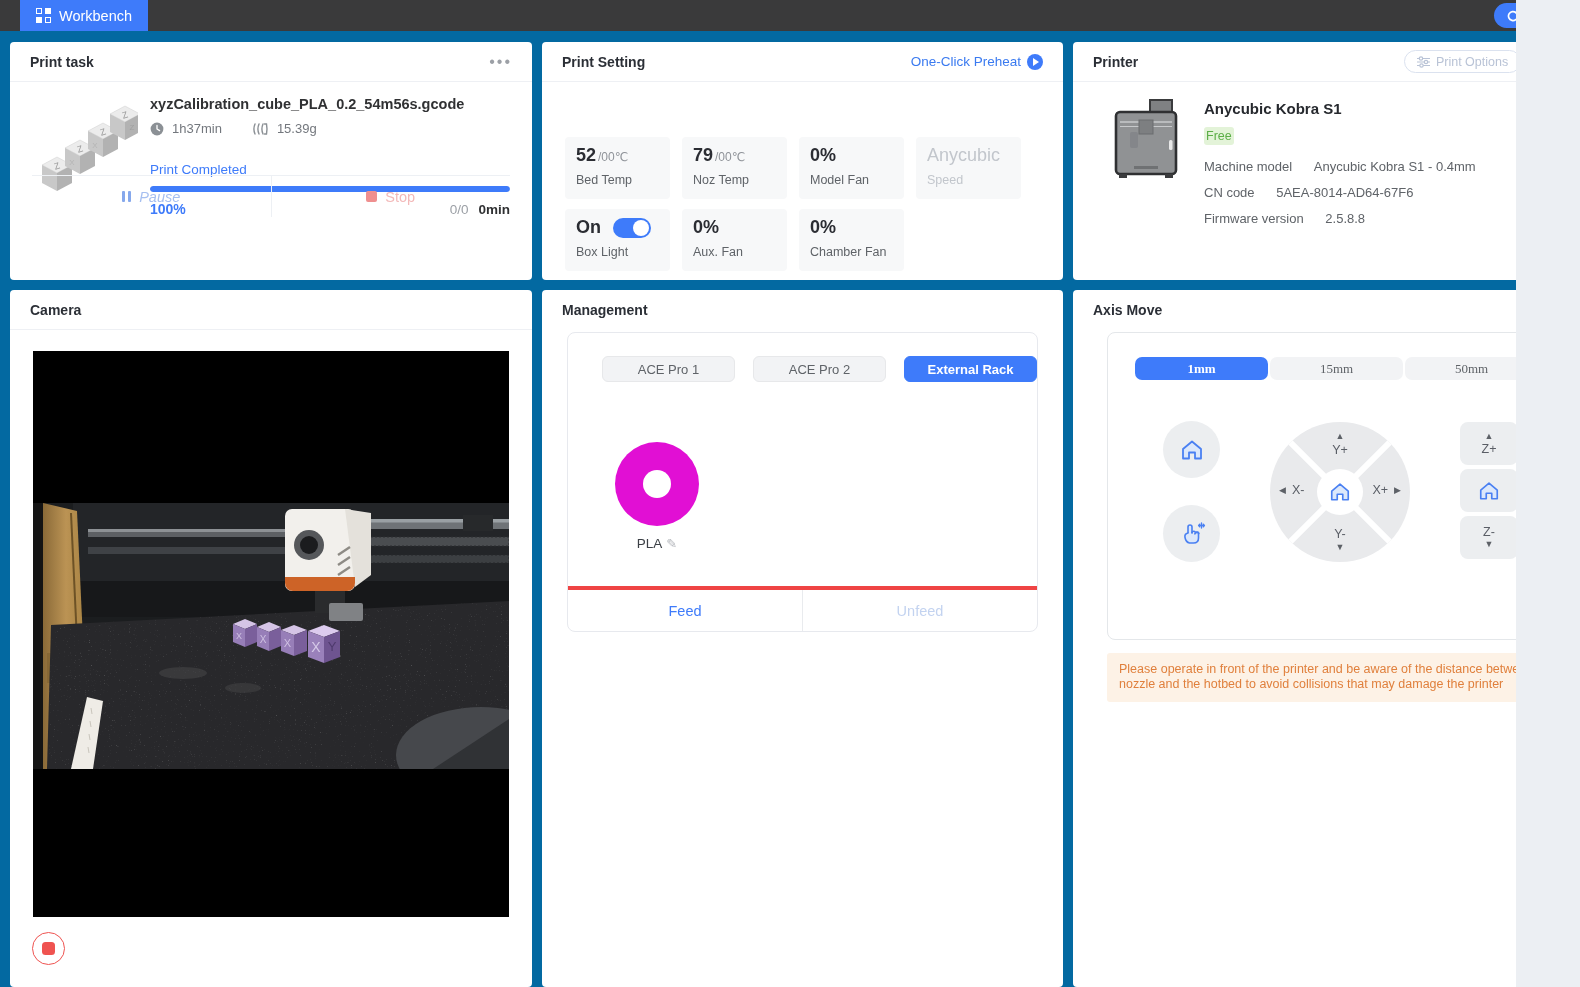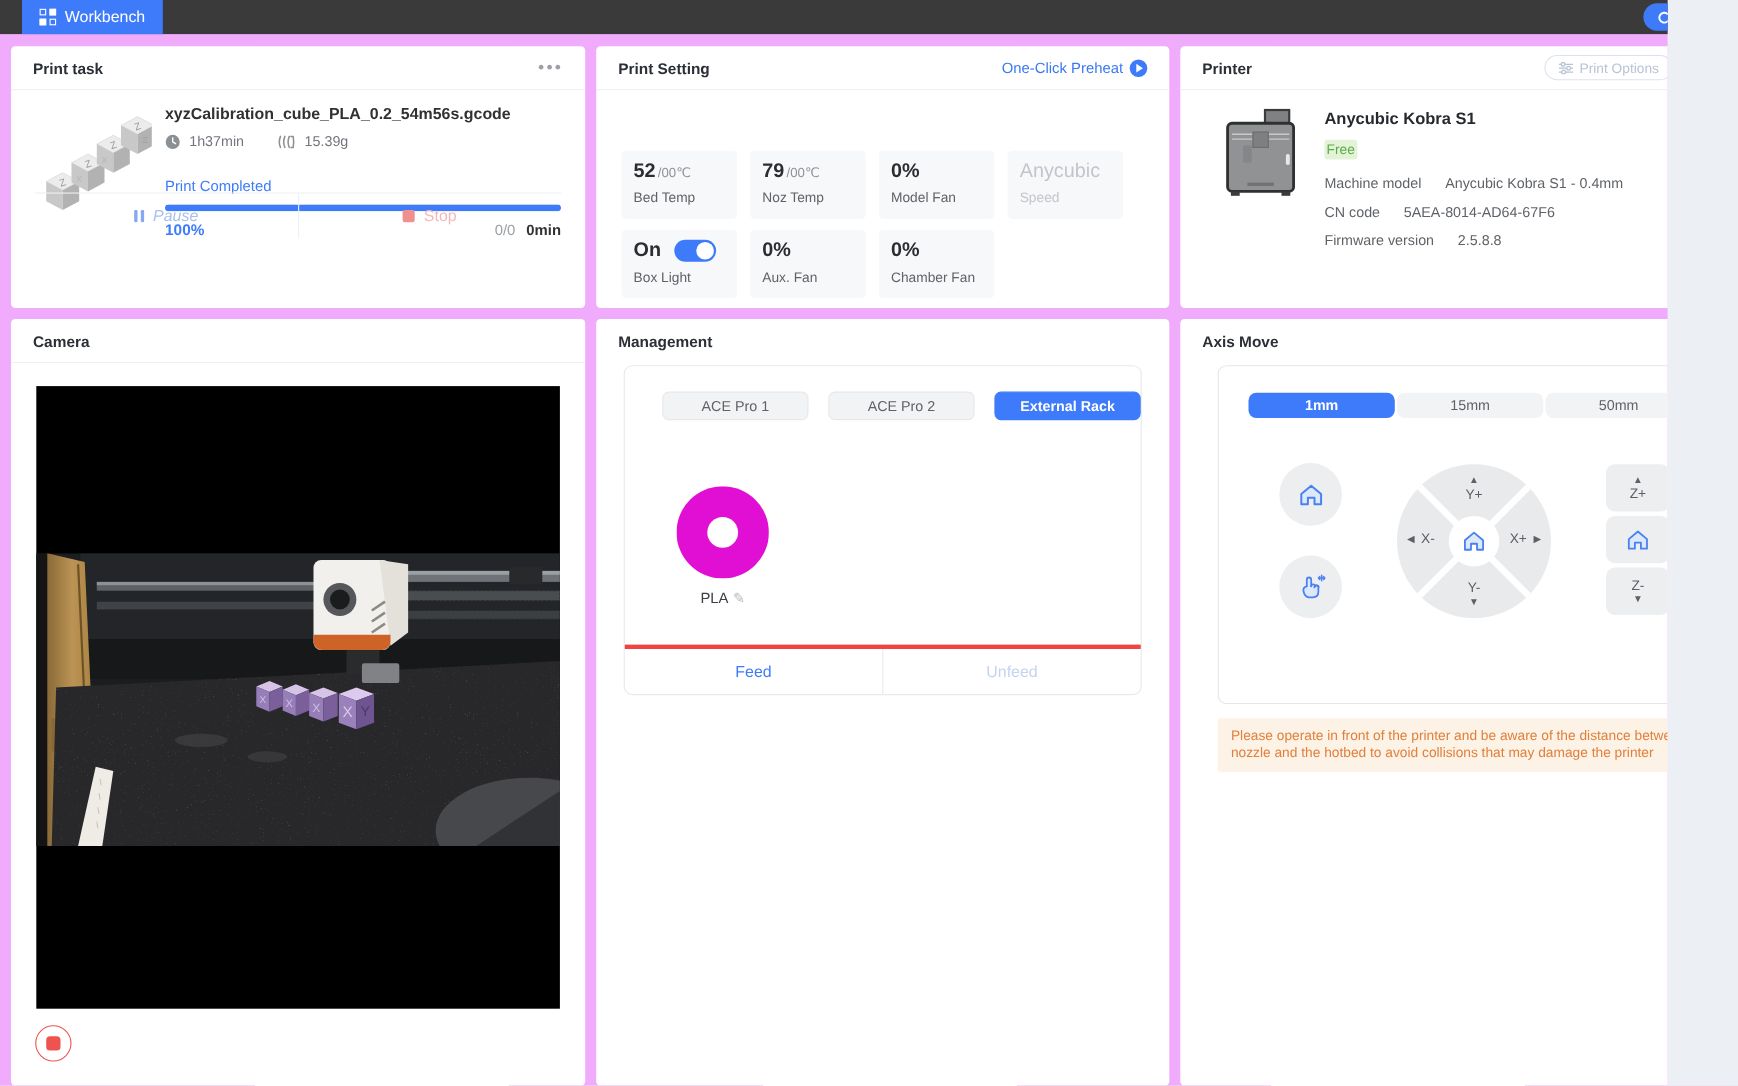--- a/index.html
+++ b/index.html
@@ -1,18 +1,18 @@
 <!DOCTYPE html>
 <html><head>
 <meta charset="utf-8">
 <style>
   * { margin:0; padding:0; box-sizing:border-box; }
   html,body { background:#eceff3; }
   body { font-family:"Liberation Sans","DejaVu Sans",sans-serif; color:#303133; }
-  #app { position:relative; width:1516px; height:987px; overflow:hidden; background:#f0abfc; }
+  #app { position:relative; width:1516px; height:987px; overflow:hidden; background:#0369a1; }
 
   
   .topbar { position:absolute; left:0; top:0; width:1580px; height:31px; background:#3a3a3b; }
   .tab-workbench { position:absolute; left:20px; top:0; width:128px; height:31px; background:#3e7bfa;
     display:flex; align-items:center; justify-content:center; gap:8px; color:#fff; font-size:14.5px; cursor:pointer; }
   .wb-icon { display:inline-block; width:15px; height:15px; position:relative; }
   .wb-icon i { position:absolute; width:6px; height:6px; border:1.4px solid #fff; }
   .wb-icon i:nth-child(1){ left:0; top:0; }
   .wb-icon i:nth-child(2){ right:0; top:0; background:#fff; }
   .wb-icon i:nth-child(3){ left:0; bottom:0; background:#fff; }
@@ -107,21 +107,21 @@
   .spool-label { position:absolute; left:47px; top:203px; width:84px; text-align:center; font-size:13.5px; color:#3c4046; }
   .spool-label .pencil { color:#b4b7bc; font-size:13px; margin-left:4px; cursor:pointer; }
   .mg-feedbar { position:absolute; left:0; bottom:0; width:100%; height:45px; border-top:4px solid #ef4444; display:flex; }
   .mg-feedbar .half { flex:1; display:flex; align-items:center; justify-content:center; font-size:14.5px; cursor:pointer; }
   .mg-feedbar .divider { width:1px; background:#e9ebee; }
   .feed-label { color:#3e7bfa; }
   .unfeed-label { color:#c3d3f0; }
 
   
   .ax-panel { position:absolute; left:34px; top:42px; width:468px; height:308px; border:1px solid #e4e7ea; border-radius:8px; }
-  .ax-dist { position:absolute; top:24px; left:27px; display:flex; gap:2px; }
+  .ax-dist { position:absolute; top:24px; left:27px; display:flex; gap:2px;font-family:Liberation Serif, serif; }
   .ax-dist .d { width:133px; height:23px; border-radius:7px; background:#f2f3f5; color:#5f6368; font-size:13px;
     display:flex; align-items:center; justify-content:center; cursor:pointer; }
   .ax-dist .d.active { background:#3e7bfa; color:#fff; font-weight:700; }
   .circle-btn { position:absolute; width:57px; height:57px; border-radius:50%; background:#eceef0;
     display:flex; align-items:center; justify-content:center; cursor:pointer; }
   #home-btn { left:55px; top:88px; }
   #handmove-btn { left:55px; top:172px; }
   .dpad { position:absolute; left:162px; top:89px; width:140px; height:140px; border-radius:50%;
     background:#e9eaec; overflow:hidden; }
   .dpad .bar { position:absolute; left:-20px; top:67px; width:180px; height:6px; background:#fff; }

